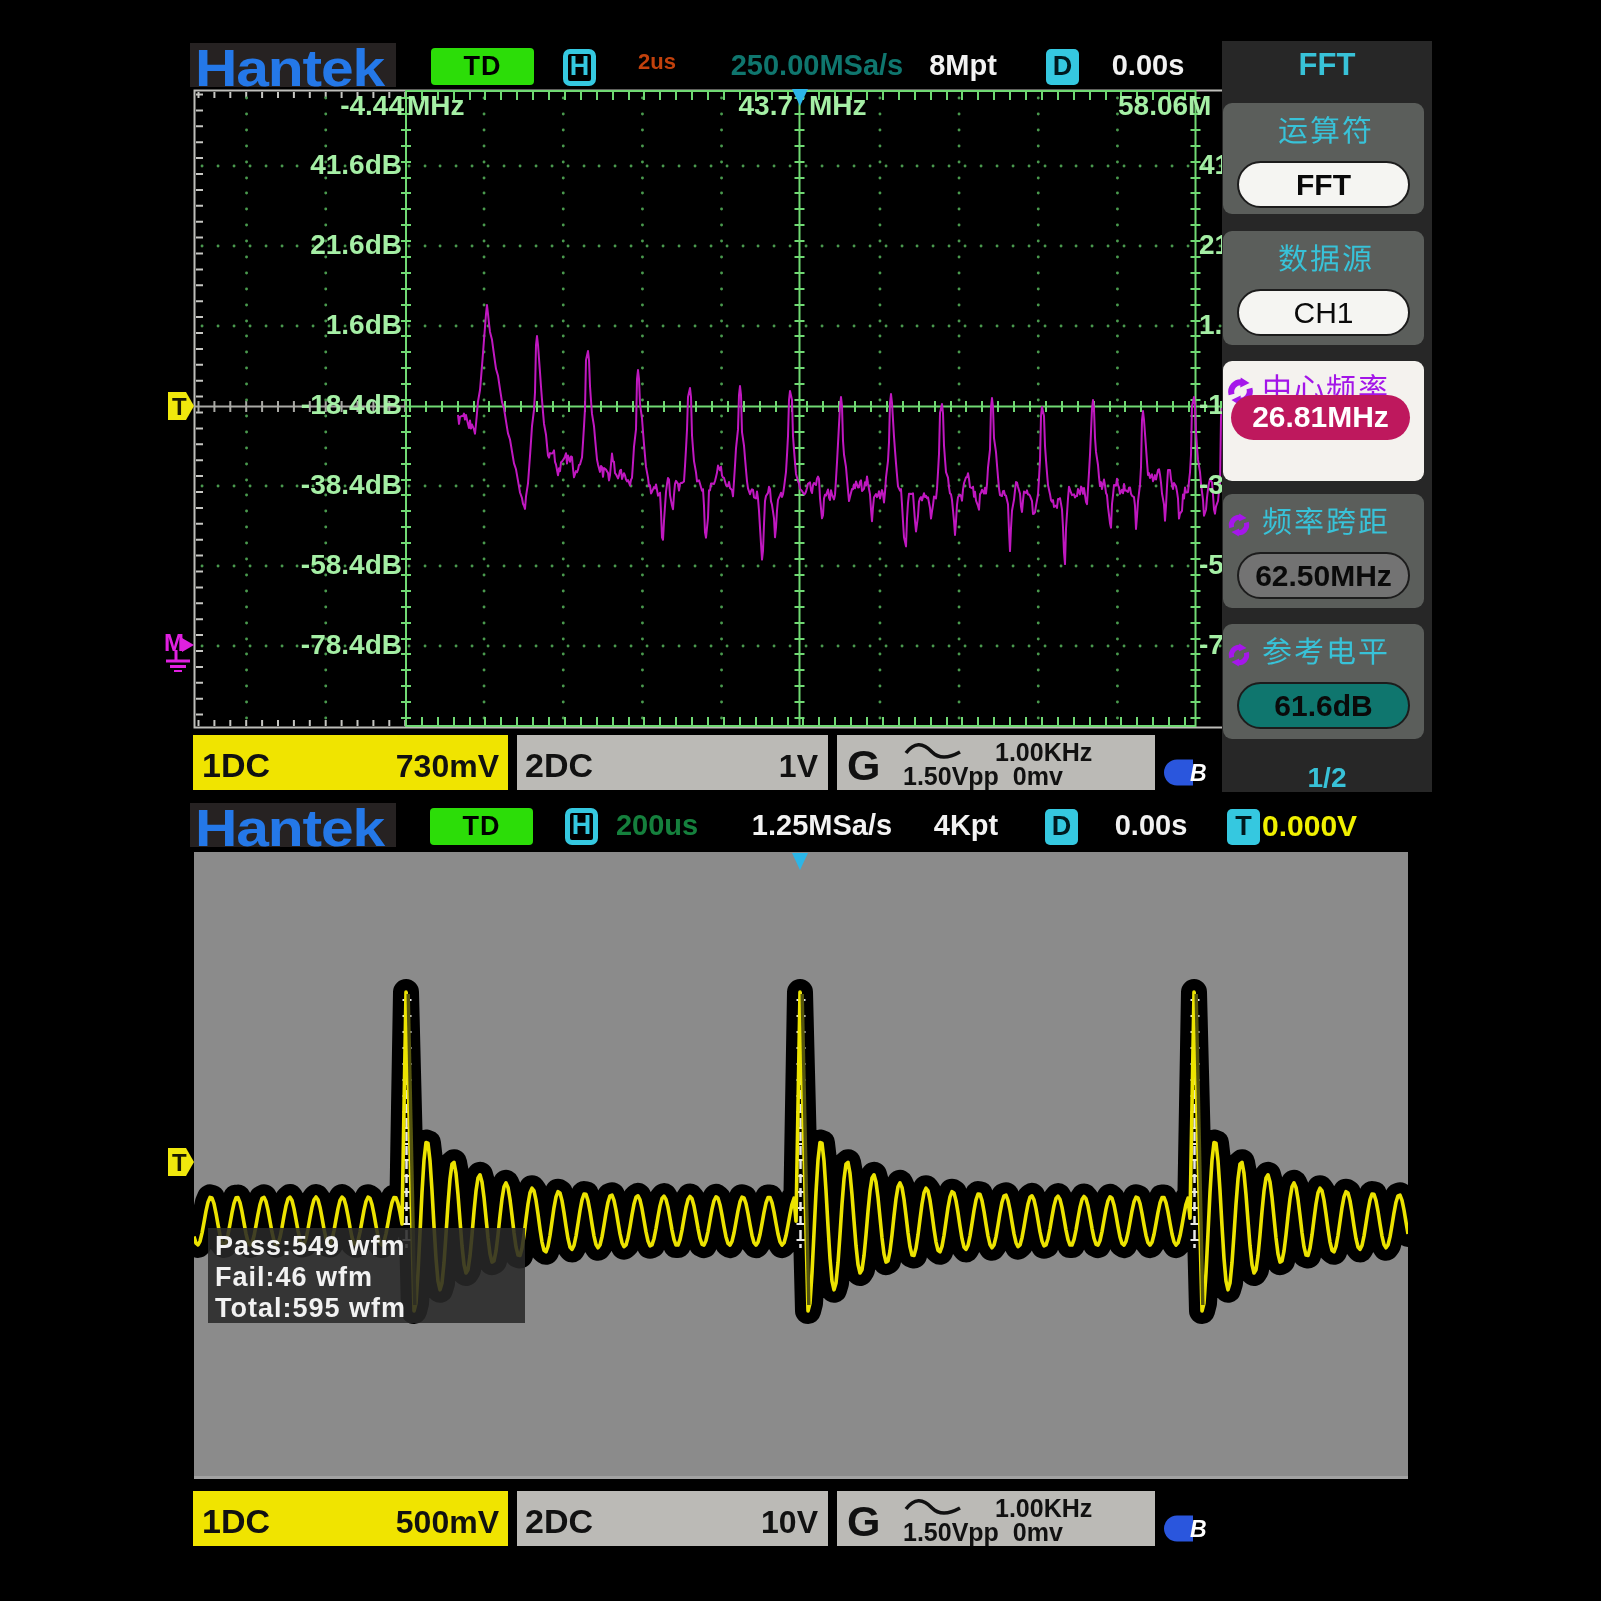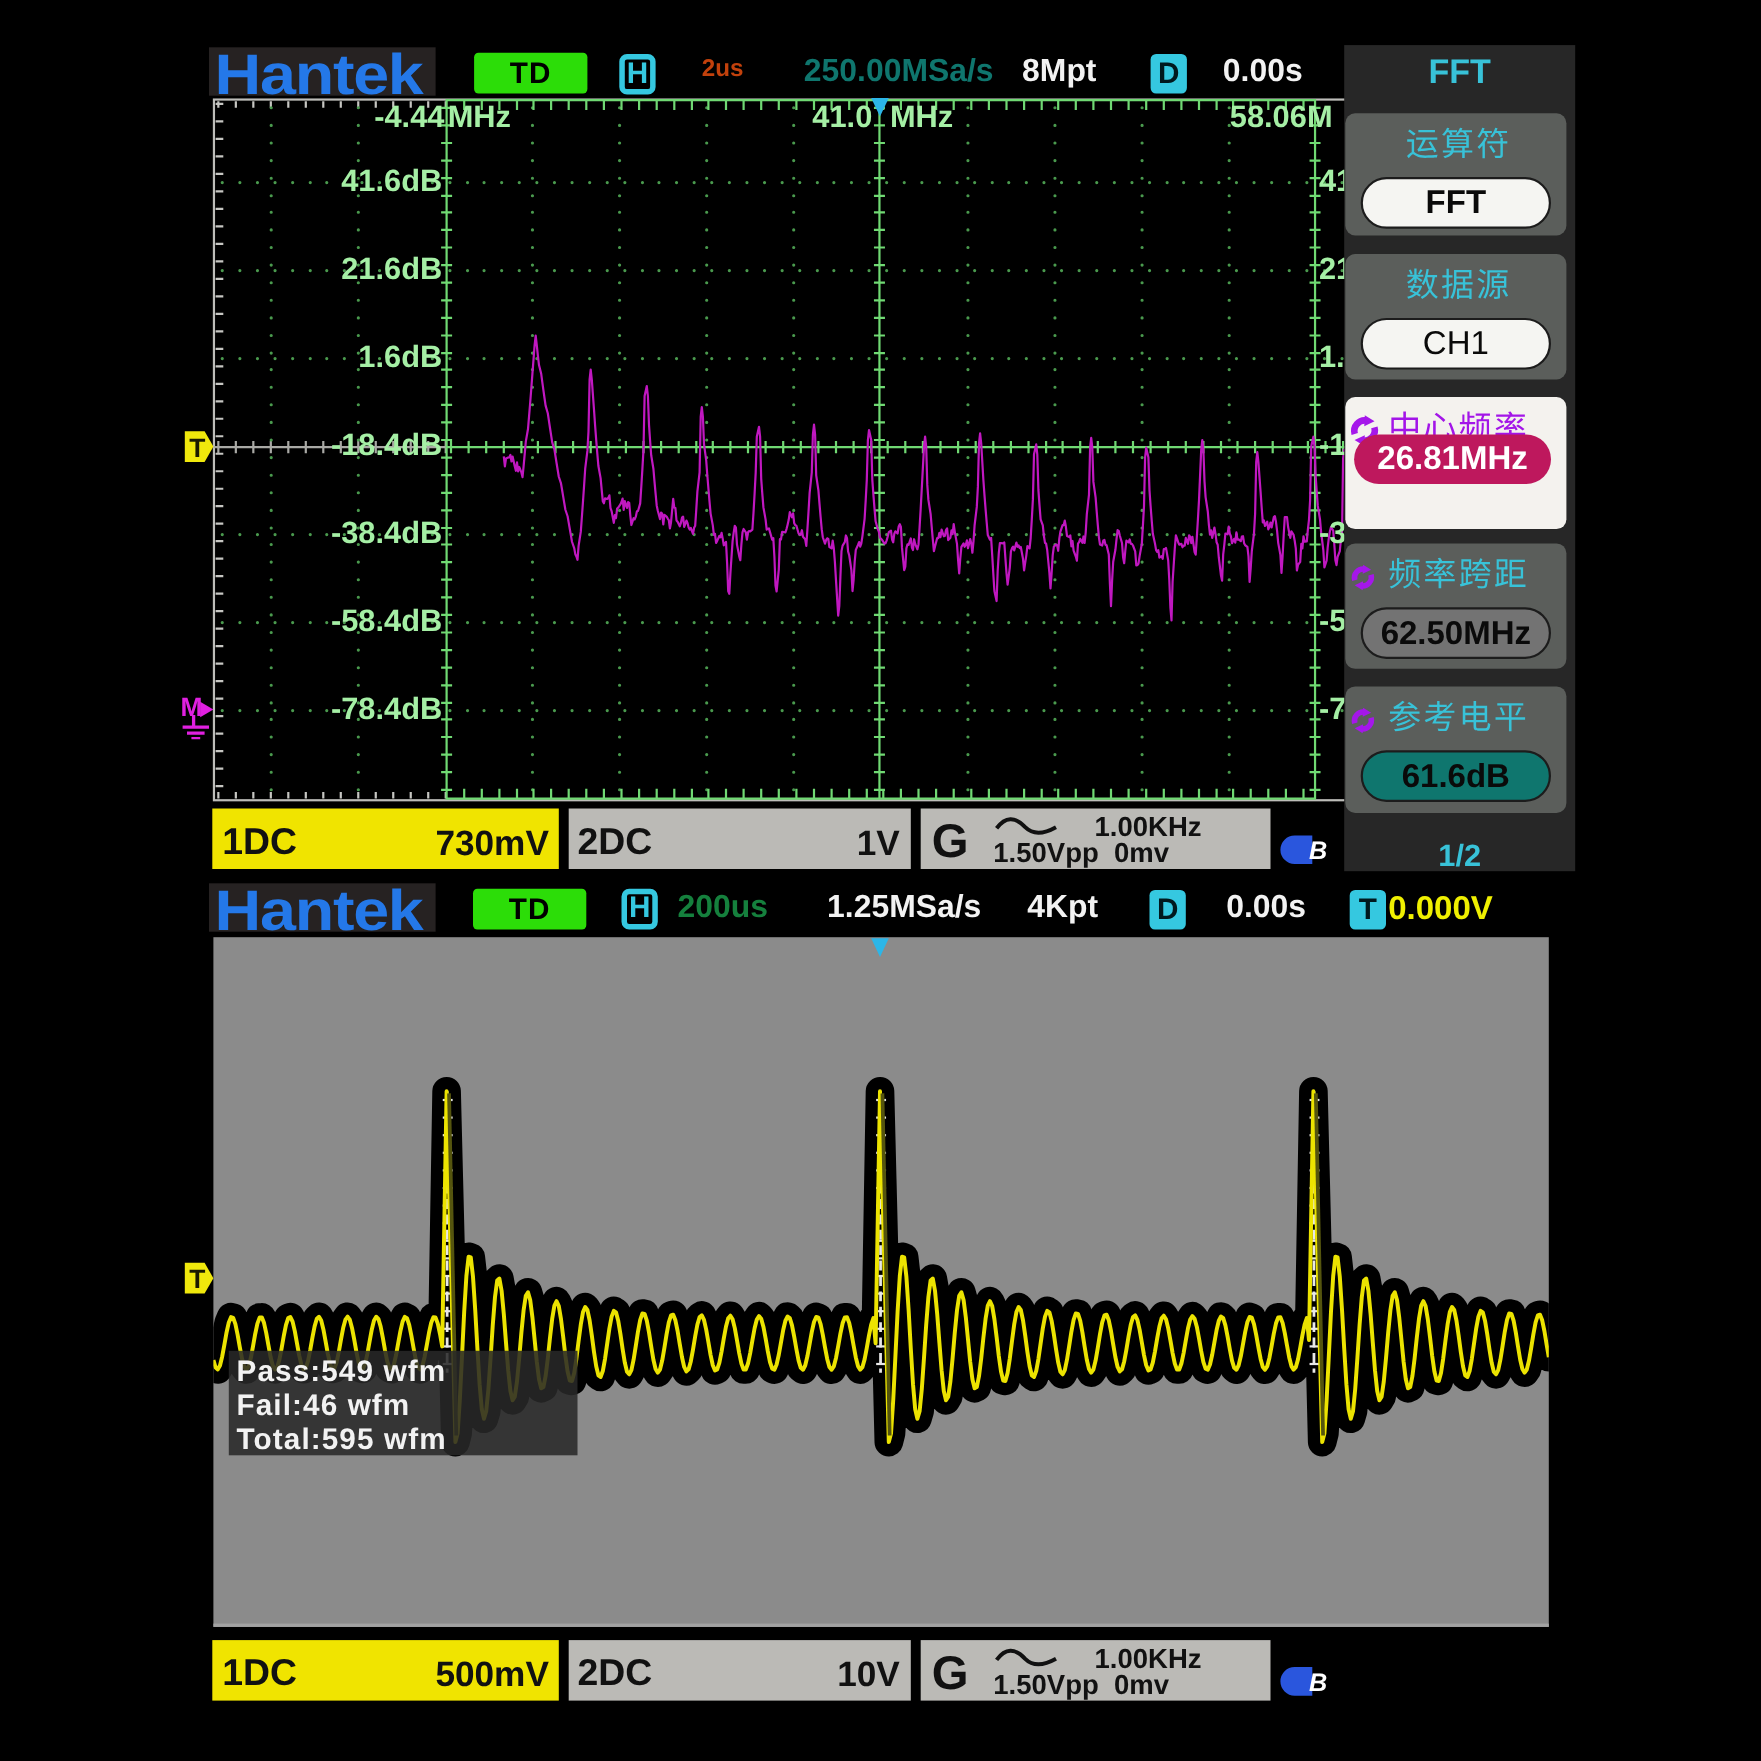--- a/index.html
+++ b/index.html
@@ -26,21 +26,21 @@
   </svg>
 <div class="abs b" style="left:2px;top:149px;width:400px;text-align:right;font-size:28px;color:#a5efa5">41.6dB</div>
 <div class="abs b" style="left:2px;top:229px;width:400px;text-align:right;font-size:28px;color:#a5efa5">21.6dB</div>
 <div class="abs b" style="left:2px;top:309px;width:400px;text-align:right;font-size:28px;color:#a5efa5">1.6dB</div>
 <div class="abs b" style="left:2px;top:389px;width:400px;text-align:right;font-size:28px;color:#a5efa5">-18.4dB</div>
 <div class="abs b" style="left:2px;top:469px;width:400px;text-align:right;font-size:28px;color:#a5efa5">-38.4dB</div>
 <div class="abs b" style="left:2px;top:549px;width:400px;text-align:right;font-size:28px;color:#a5efa5">-58.4dB</div>
 <div class="abs b" style="left:2px;top:629px;width:400px;text-align:right;font-size:28px;color:#a5efa5">-78.4dB</div>
 <div class="abs b" style="left:4px;top:90px;width:400px;text-align:right;font-size:28px;color:#a5efa5">-4.44</div>
 <div class="abs b" style="left:407px;top:90px;font-size:28px;color:#a5efa5;white-space:nowrap">MHz</div>
-<div class="abs b" style="left:393px;top:90px;width:400px;text-align:right;font-size:28px;color:#a5efa5">41.0</div>
+<div class="abs b" style="left:393px;top:90px;width:400px;text-align:right;font-size:28px;color:#a5efa5">43.7</div>
 <div class="abs b" style="left:809px;top:90px;font-size:28px;color:#a5efa5;white-space:nowrap">MHz</div>
 <div class="abs b" style="left:1118px;top:90px;font-size:28px;color:#a5efa5;white-space:nowrap">58.06M</div>
 <div class="abs b" style="left:1199px;top:149px;font-size:28px;color:#a5efa5;white-space:nowrap">41</div>
 <div class="abs b" style="left:1199px;top:229px;font-size:28px;color:#a5efa5;white-space:nowrap">21</div>
 <div class="abs b" style="left:1199px;top:309px;font-size:28px;color:#a5efa5;white-space:nowrap">1.6</div>
 <div class="abs b" style="left:1199px;top:389px;font-size:28px;color:#a5efa5;white-space:nowrap">-1</div>
 <div class="abs b" style="left:1199px;top:469px;font-size:28px;color:#a5efa5;white-space:nowrap">-3</div>
 <div class="abs b" style="left:1199px;top:549px;font-size:28px;color:#a5efa5;white-space:nowrap">-5</div>
 <div class="abs b" style="left:1199px;top:629px;font-size:28px;color:#a5efa5;white-space:nowrap">-7</div>
 <svg class="abs" style="left:166px;top:390px" width="30" height="32">

